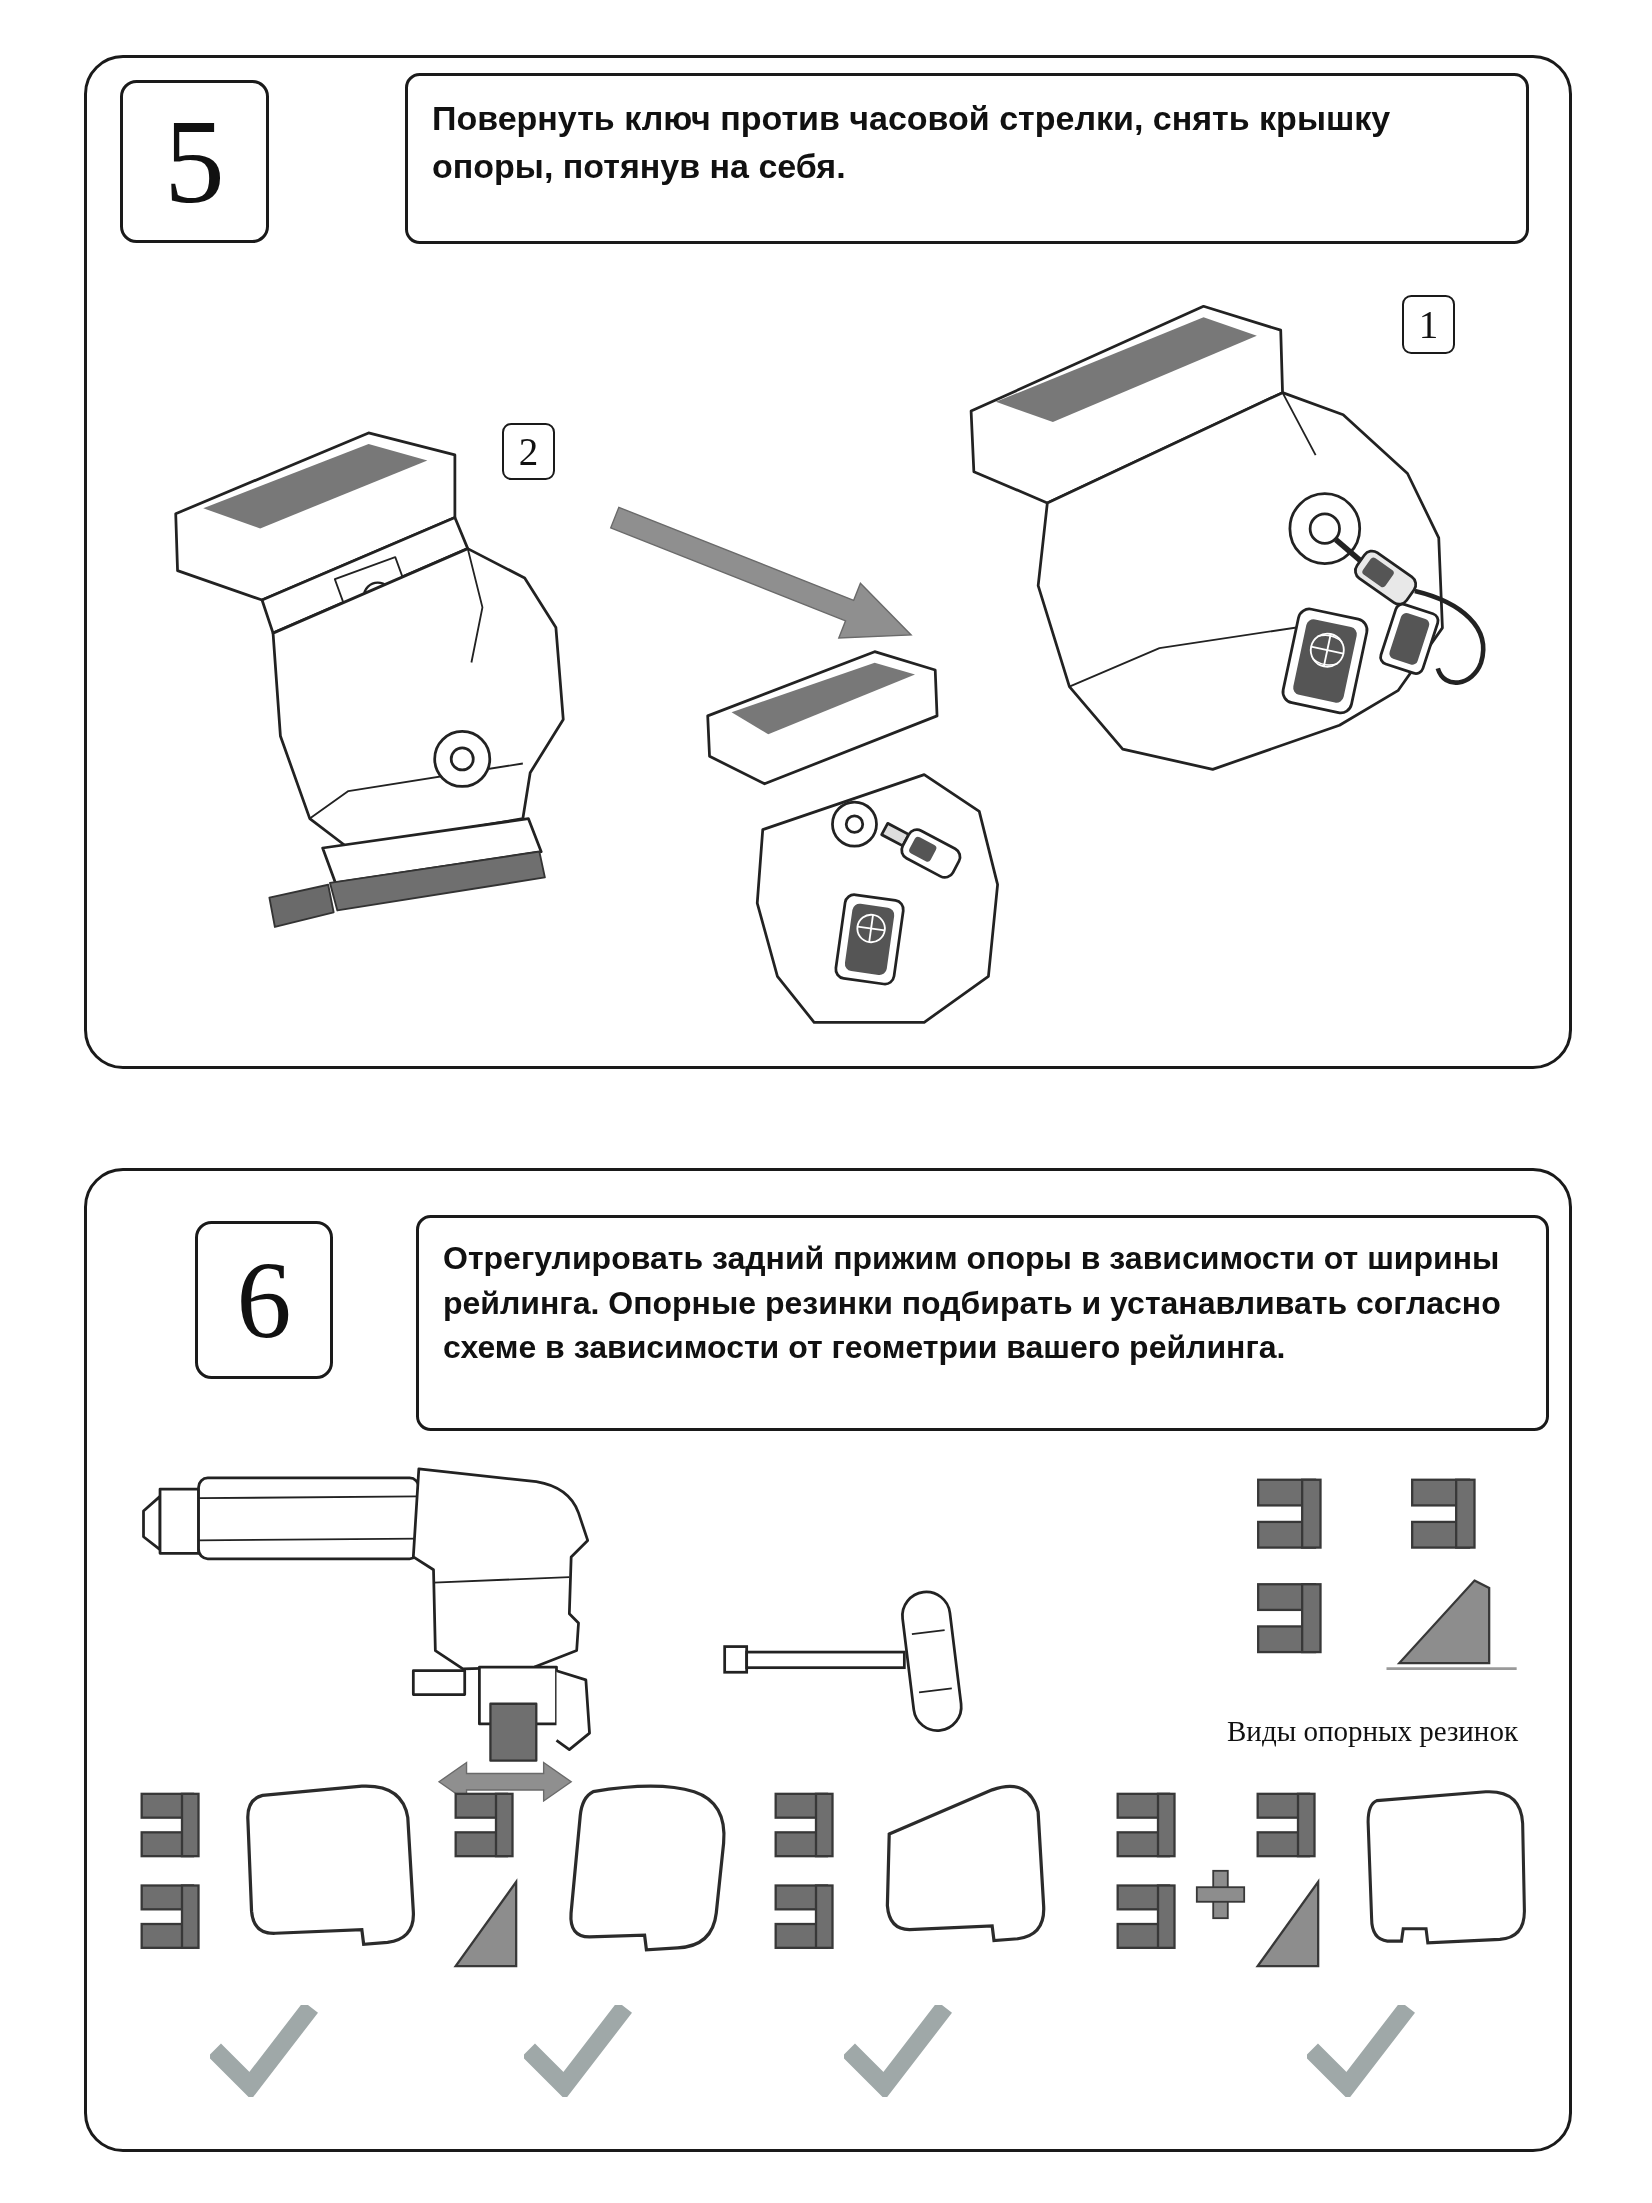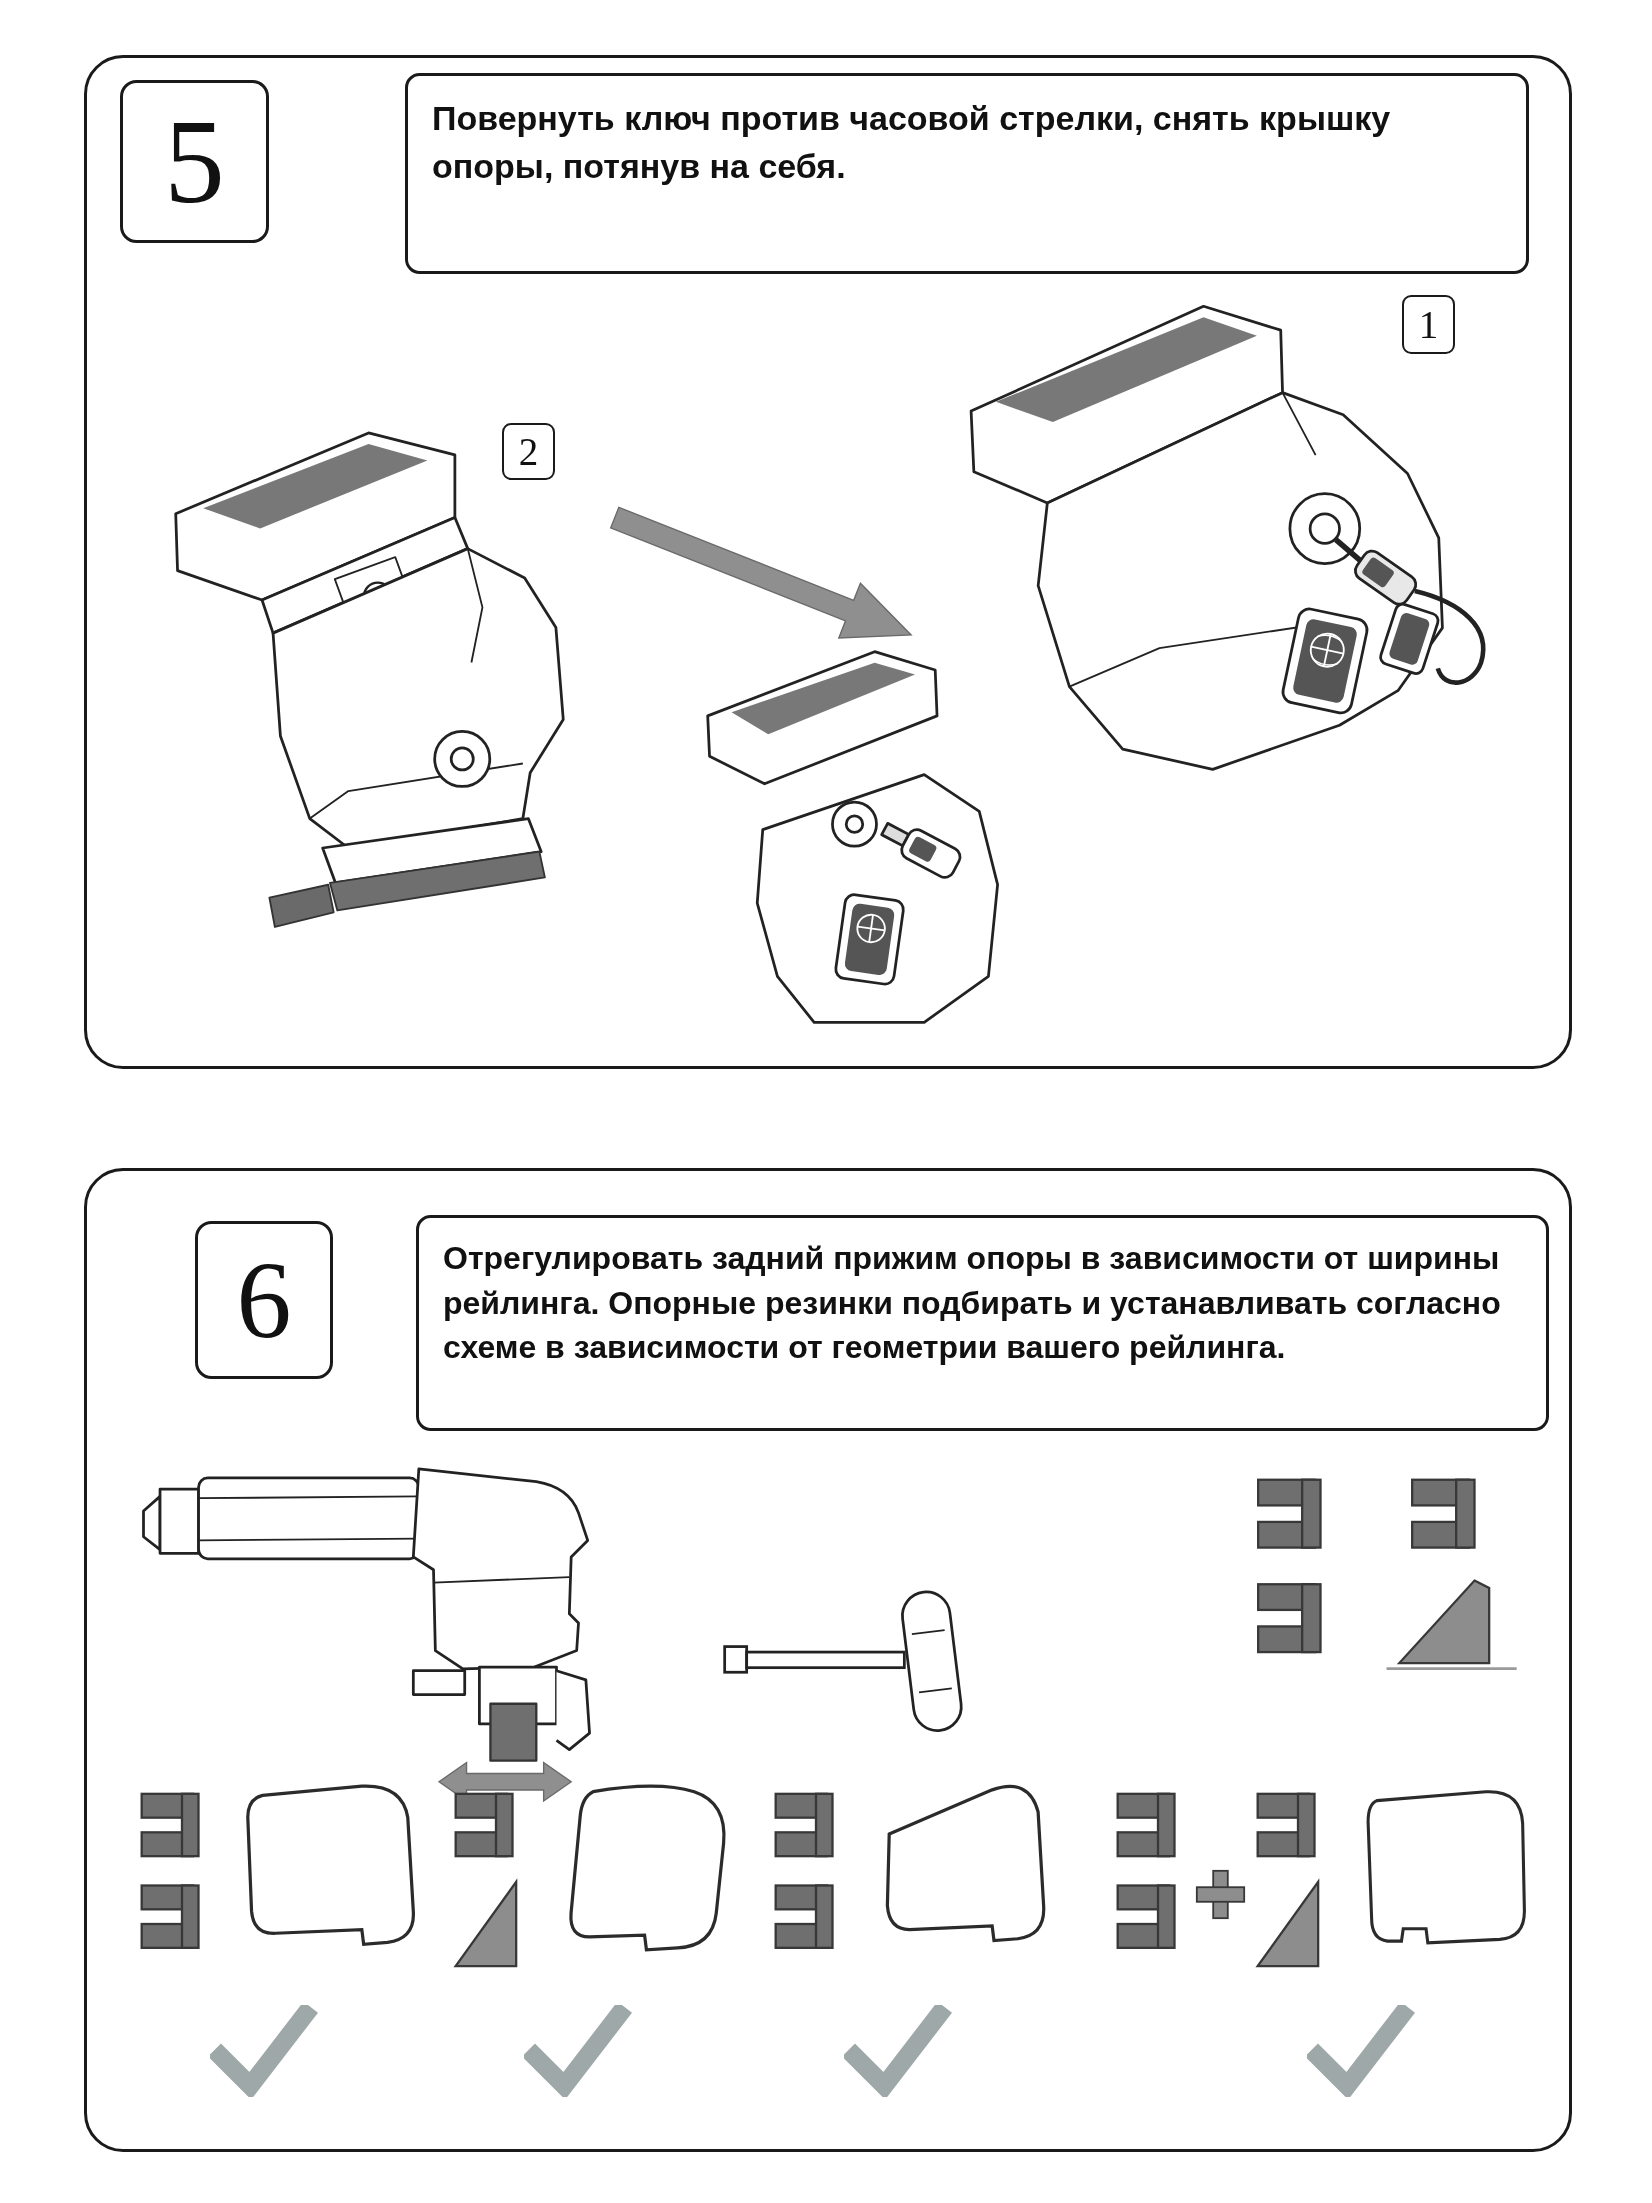--- a/index.html
+++ b/index.html
@@ -17,21 +17,21 @@
     display:flex; align-items:center; justify-content:center;
     font-family:"Liberation Serif", serif; color:#111;
   }
   .num5 { left:33px;  top:22px; width:149px; height:163px; font-size:121px; }
   .num6 { left:108px; top:50px; width:138px; height:158px; font-size:110px; }
 
   .instruction-box {
     position:absolute; border:3.7px solid #1a1a1a; border-radius:14.7px; background:#fff;
     padding:18.4px 24px; font-weight:bold; color:#111;
   }
-  .inst5 { left:318px; top:14.7px; width:1124px; height:201px; font-size:34px; line-height:1.42; }
+  .inst5 { left:318px; top:14.7px; width:1124px; height:171px; font-size:34px; line-height:1.42; }
   .inst6 { left:329px; top:44px; width:1133px; height:216px; font-size:32px; line-height:1.38; }
 
   .callout {
     position:absolute; border:2.8px solid #1a1a1a; border-radius:9.2px; background:#fff;
     display:flex; align-items:center; justify-content:center;
     font-family:"Liberation Serif", serif; font-size:39px; color:#111;
   }
   .callout-2 { left:415px;  top:365px; width:53px; height:57px; }
   .callout-1 { left:1315px; top:237px; width:53px; height:59px; }
 
@@ -206,20 +206,21 @@
         <rect x="10" y="168" width="62" height="28"></rect>
         <rect x="58" y="122" width="20" height="74"></rect>
         <rect x="178" y="8" width="62" height="28"></rect>
         <rect x="178" y="54" width="62" height="28"></rect>
         <rect x="226" y="8" width="20" height="74"></rect>
         <polygon points="246,118 262,126 262,208 164,208" fill="#8d8d8d"></polygon>
       </g>
       <line x1="150" y1="214" x2="292" y2="214" stroke="#9a9a9a" stroke-width="3"></line>
     </svg>
 
+    <div class="pads-caption">Виды опорных резинок</div>
 
     <div class="option option-1">
       <svg class="opt-pads" width="77" height="180" viewBox="0 0 84 196">
         <g fill="#6f6f6f" stroke="#383838" stroke-width="2.5">
           <rect x="4" y="4" width="56" height="26"></rect>
             <rect x="4" y="46" width="56" height="26"></rect>
             <rect x="48" y="4" width="18" height="68"></rect>
           <rect x="4" y="104" width="56" height="26"></rect>
             <rect x="4" y="146" width="56" height="26"></rect>
             <rect x="48" y="104" width="18" height="68"></rect>

